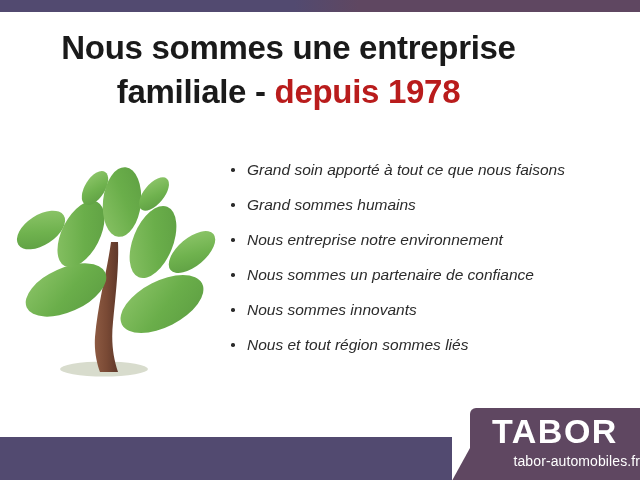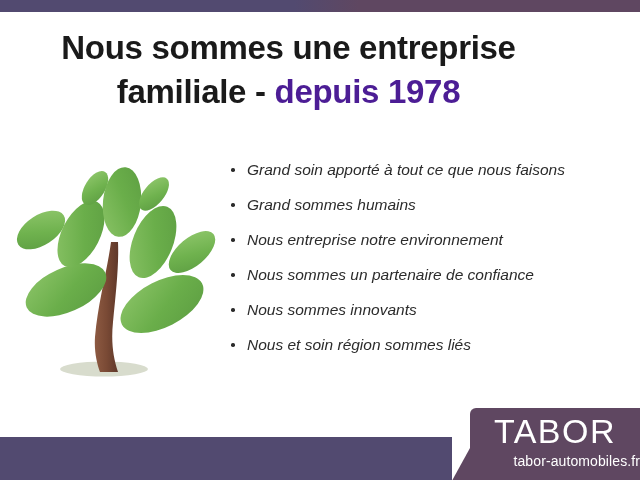--- a/index.html
+++ b/index.html
@@ -42,21 +42,21 @@
     font-size: 33px;
     font-weight: bold;
     line-height: 1.33;
     letter-spacing: -0.3px;
     white-space: nowrap;
   }
   .headline .line {
     display: block;
   }
   .headline .accent {
-    color: #4c1d95;
+    color: #b91c1c;
   }
   .headline .dash {
     color: #1a1a1a;
   }
 
   
   .tree {
     position: absolute;
     left: 12px;
     top: 152px;
@@ -133,21 +133,21 @@
     height: 72px;
   }
   .logo-mark {
     position: absolute;
     left: 0;
     top: 6px;
     width: 170px;
     text-align: center;
     color: #ffffff;
     font-size: 34px;
-    font-weight: normal;
+    font-weight: bold;
     letter-spacing: 1.5px;
     line-height: 1;
   }
   .logo-tagline {
     position: absolute;
     left: 0;
     top: 46px;
     width: 170px;
     text-align: right;
     color: #ffffff;
@@ -232,21 +232,21 @@
     <div class="bullet-row">
       <span class="bullet-dot"></span>
       <span>Nous sommes un partenaire de confiance</span>
     </div>
     <div class="bullet-row">
       <span class="bullet-dot"></span>
       <span>Nous sommes innovants</span>
     </div>
     <div class="bullet-row">
       <span class="bullet-dot"></span>
-      <span>Nous et soin région sommes liés</span>
+      <span>Nous et tout région sommes liés</span>
     </div>
   </div>
 
   <div class="footer-left"></div>
   <div class="footer-wedge"></div>
   <div class="footer-right"></div>
 
   <div class="logo">
     <div class="logo-mark">TABOR</div>
     <div class="logo-tagline">tabor-automobiles.fr</div>

